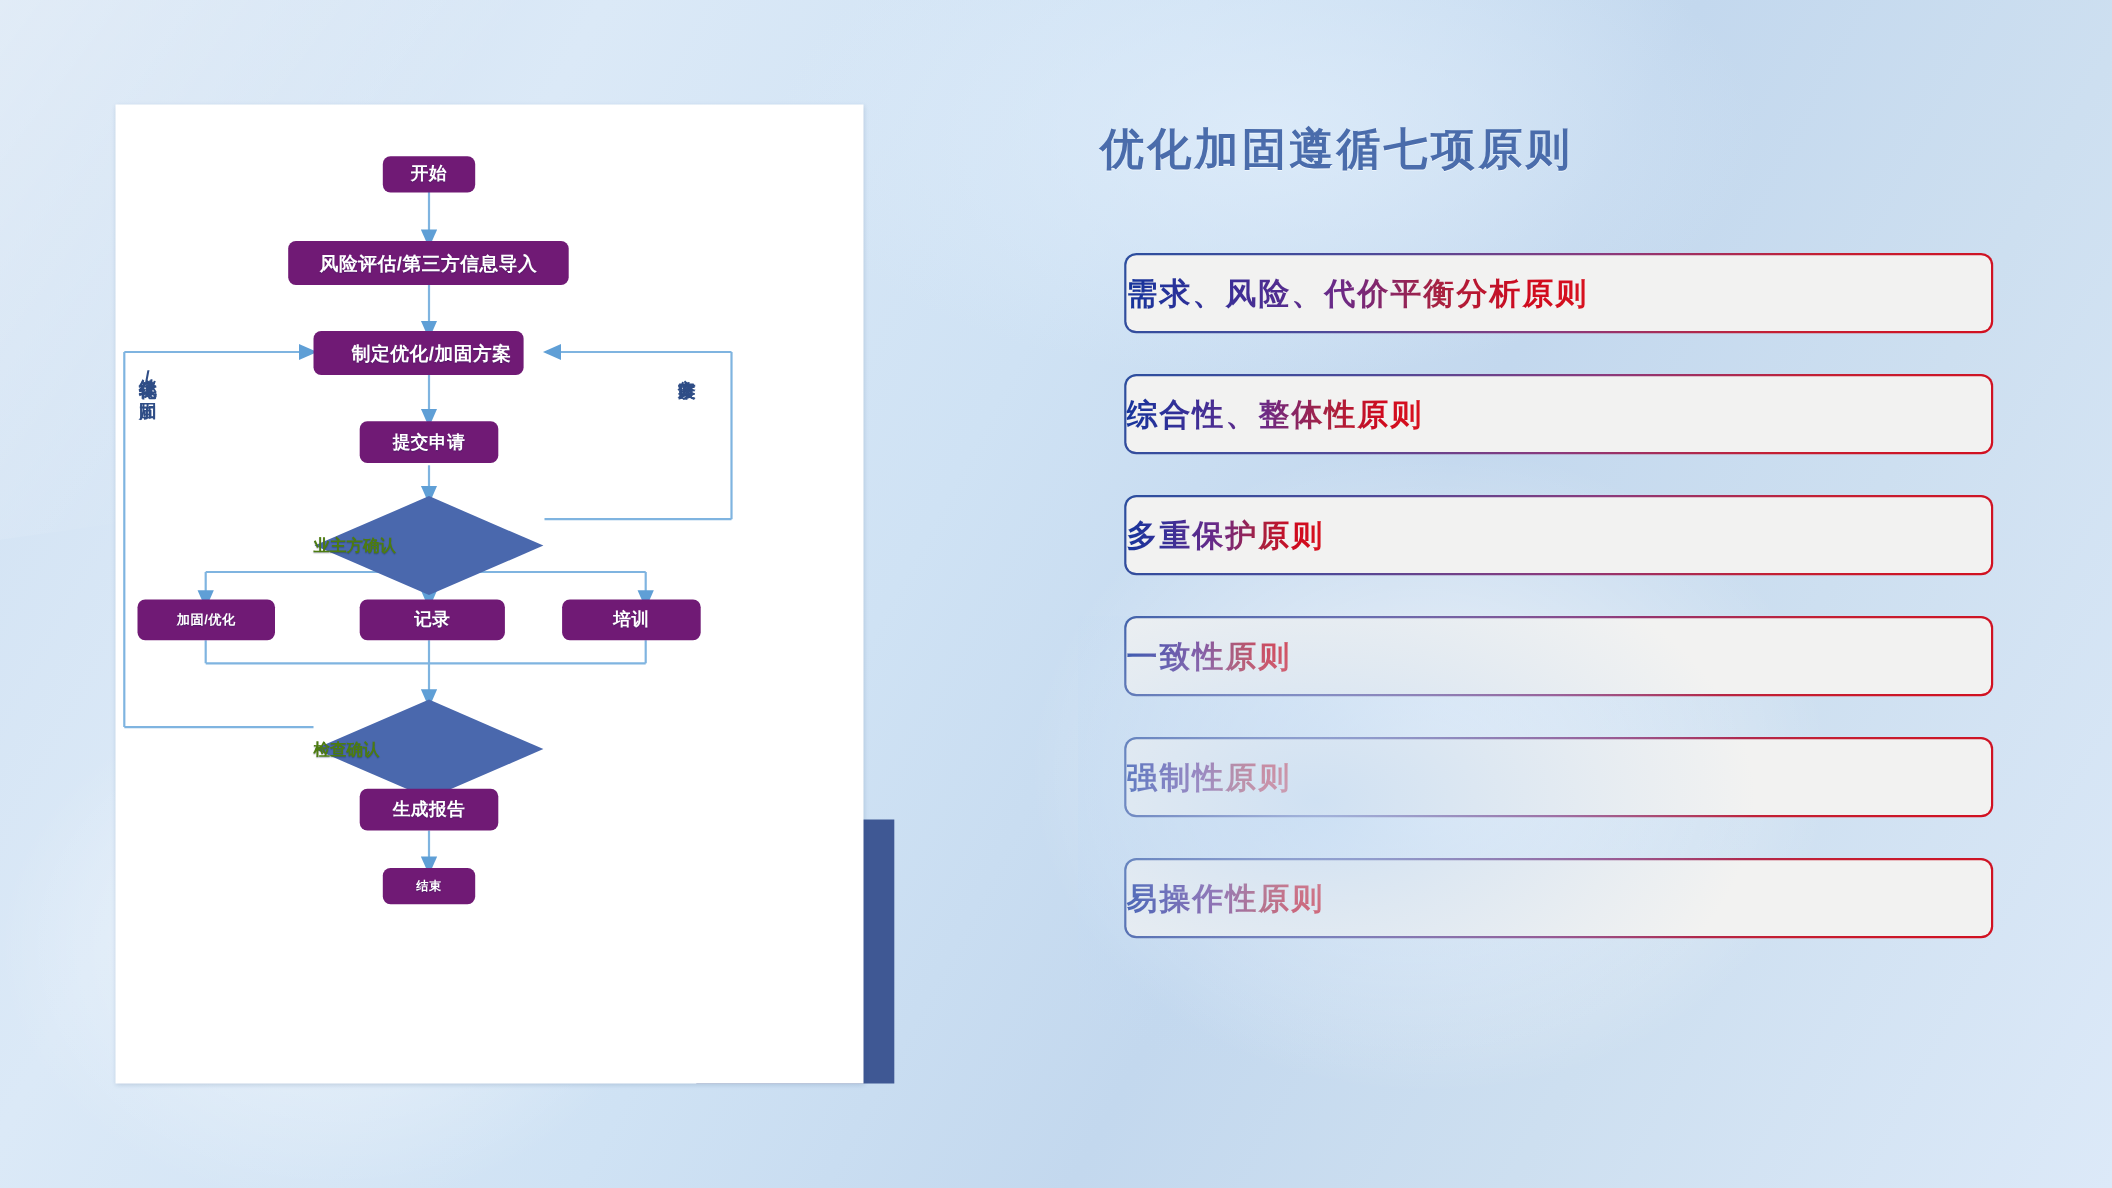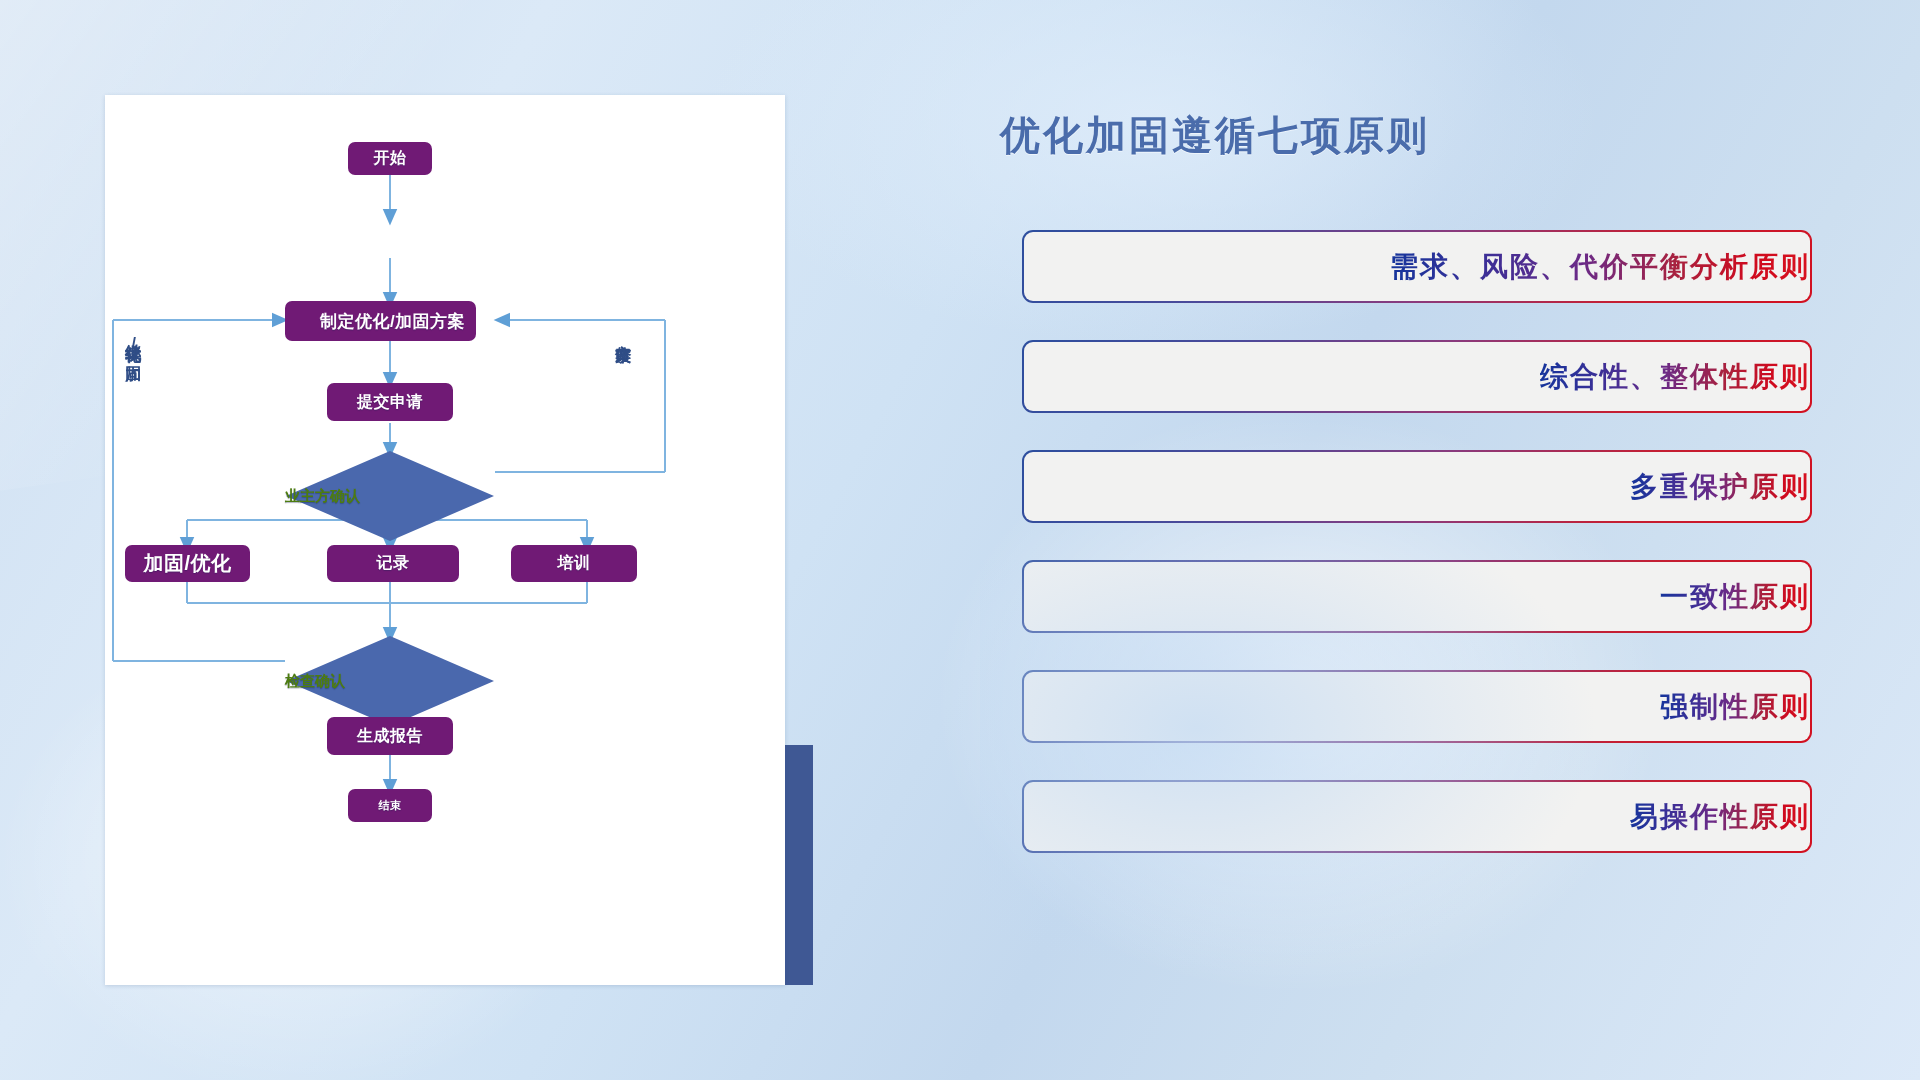--- a/index.html
+++ b/index.html
@@ -85,21 +85,21 @@
     height:73px;
     margin-bottom:37px;
     border-radius:11px;
     padding:2px;
     background: linear-gradient(122deg, #2c4e9e 0%, #4b4a9a 26%, #8a3a7d 52%, #c41f33 76%, #d21020 100%);
   }
   .p-inner {
     width:100%; height:100%;
     border-radius:9px;
     background:#f2f2f1;
-    display:flex; align-items:center; justify-content:flex-end;
+    display:flex; align-items:center; justify-content:flex-start;
   }
   .p-text {
     font-size:28px; font-weight:bold; letter-spacing:2px;
     background: linear-gradient(90deg, #16359c 0%, #3b2f97 22%, #6b2a87 46%, #a8213f 68%, #cf0a1e 86%, #d8121f 100%);
     -webkit-background-clip: text;
     background-clip: text;
     color: transparent;
     -webkit-text-fill-color: transparent;
     white-space:nowrap;
   }
@@ -157,39 +157,42 @@
           <line x1="390" y1="377" x2="560" y2="377"></line>
           <line x1="560" y1="377" x2="560" y2="225"></line>
           <line x1="560" y1="225" x2="397" y2="225" marker-end="url(#arrowL)"></line>
         </g>
       </svg>
 
       <div class="fbox" style="left:243px; top:47px; width:84px; height:33px; font-size:16px;">
         <span>开始</span>
       </div>
 
+      <div class="fbox" style="left:157px; top:124px; width:255px; height:40px; font-size:17px;">
+        <span>风险评估/第三方信息导入</span>
+      </div>
 
       <div class="fbox" style="left:180px; top:206px; width:191px; height:40px; font-size:17px;padding-left:24px;">
         <span>制定优化/加固方案</span>
       </div>
 
       <div class="fbox" style="left:222px; top:288px; width:126px; height:38px; font-size:16px;">
         <span>提交申请</span>
       </div>
 
       <div class="diamond-wrap" style="left:180px; top:355px; width:210px; height:92px;">
         <svg width="210" height="92" viewBox="0 0 210 92">
           <polygon points="105,1 209,46 105,91 1,46" fill="#4a68ad"></polygon>
         </svg>
         <div class="diamond-label" style="font-size:15px;">
           <span>业主方确认</span>
         </div>
       </div>
 
-      <div class="fbox" style="left:20px; top:450px; width:125px; height:37px; font-size:20px;">
+      <div class="fbox" style="left:20px; top:450px; width:125px; height:37px; font-size:12px;">
         <span>加固/优化</span>
       </div>
 
       <div class="fbox" style="left:222px; top:450px; width:132px; height:37px; font-size:16px;">
         <span>记录</span>
       </div>
 
       <div class="fbox" style="left:406px; top:450px; width:126px; height:37px; font-size:16px;">
         <span>培训</span>
       </div>

